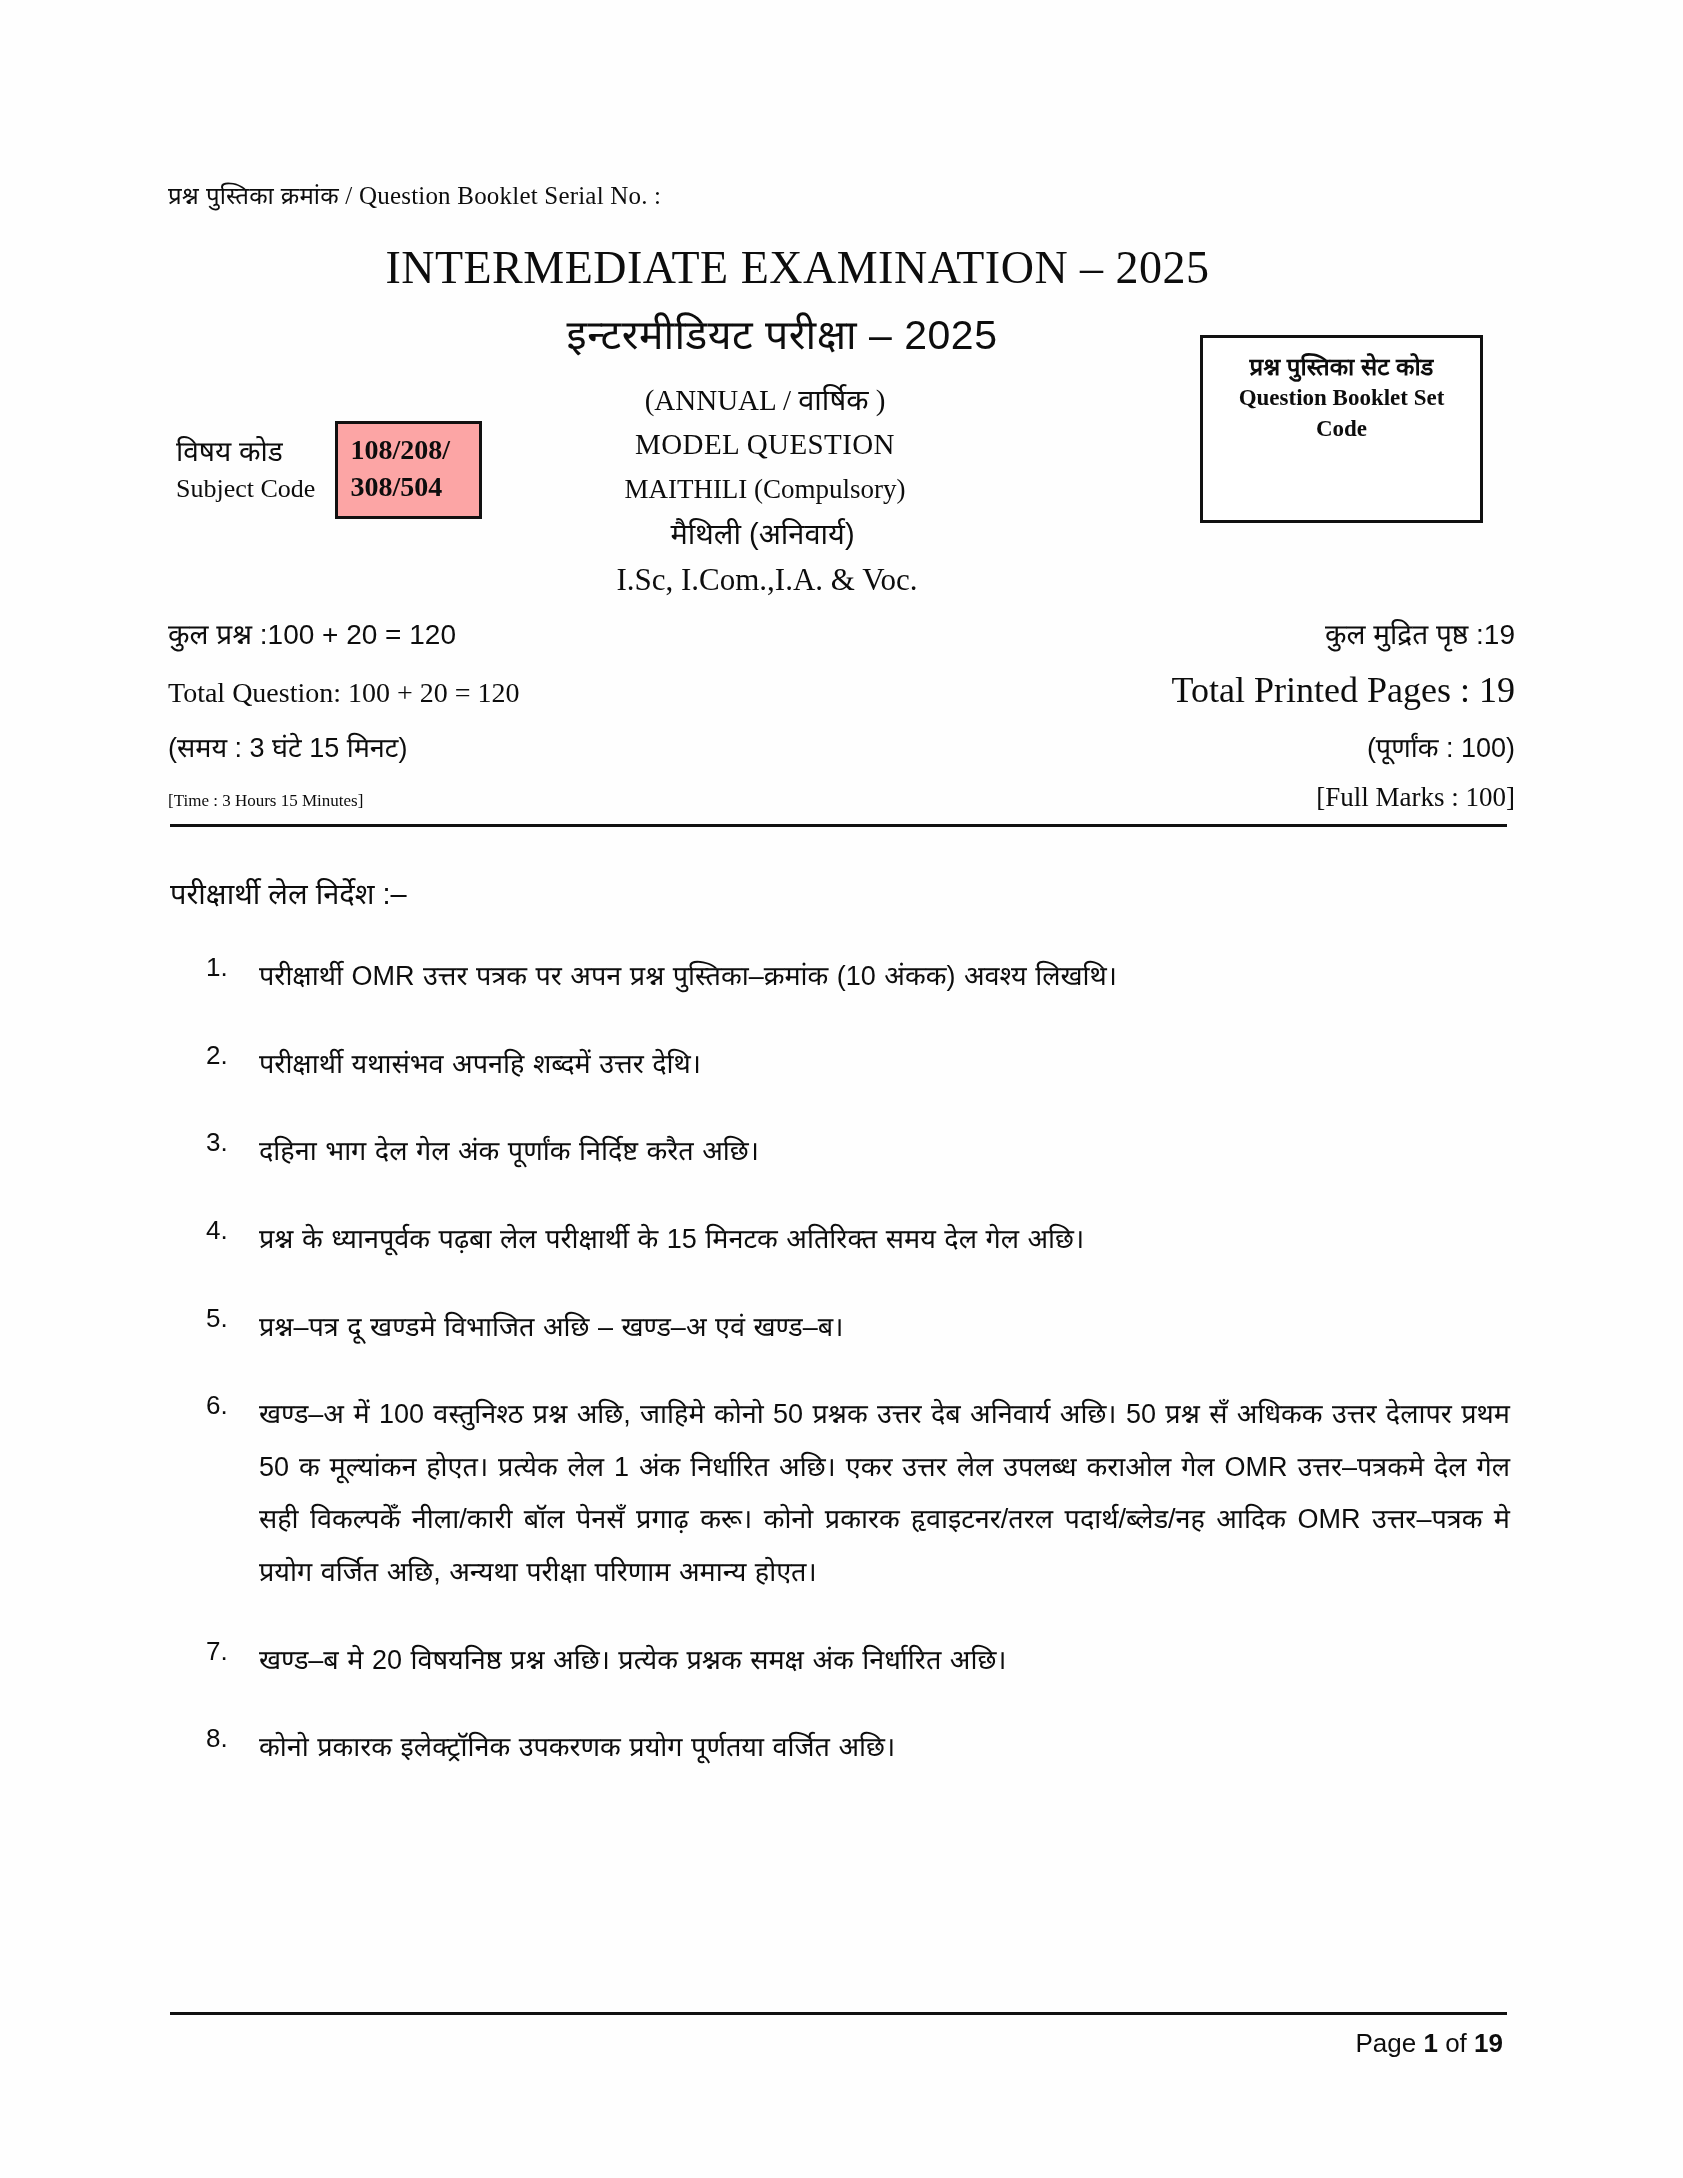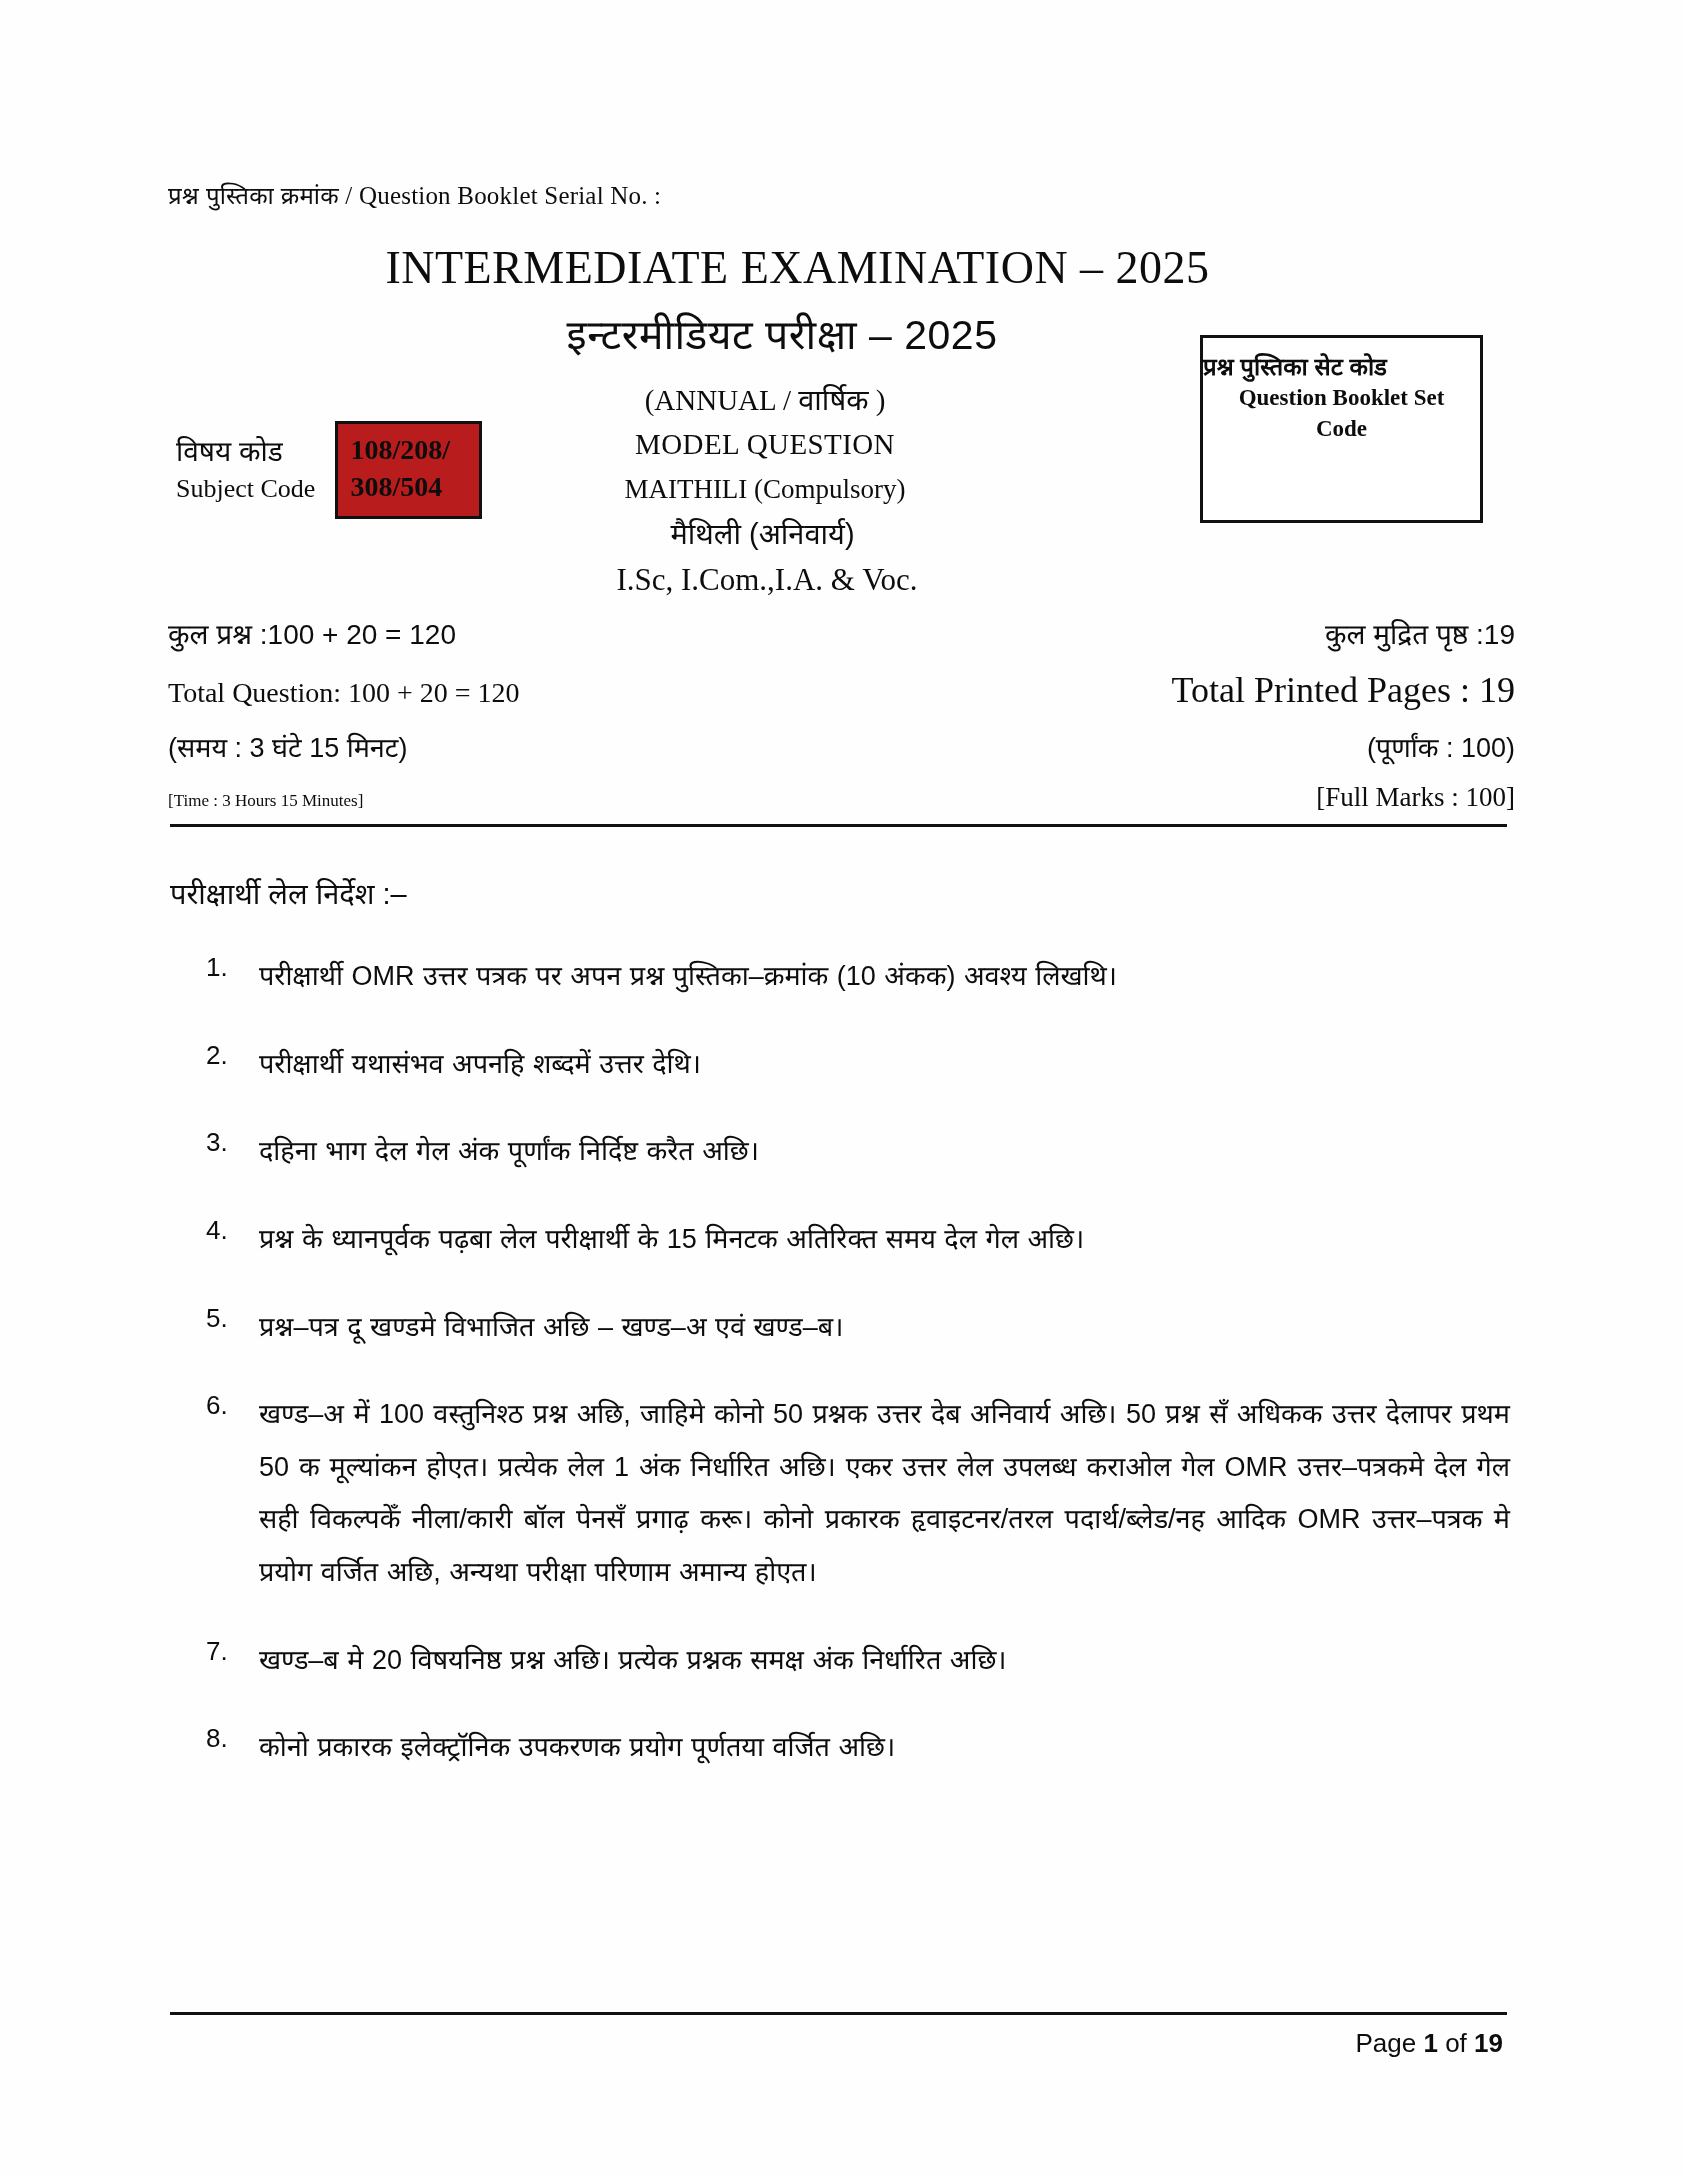--- a/index.html
+++ b/index.html
@@ -108,36 +108,37 @@
   .subject-code-labels .l-hi { font-size: 28px; }
   .subject-code-labels .l-en { font-size: 26px; }
   .subject-code-box {
     border: 3px solid #111;
     padding: 8px 12px 10px 12px;
     font-weight: bold;
     font-size: 28px;
     line-height: 1.32;
     min-width: 117px;
     text-align: left;
-    background: #b91c1c;
+    background: #fca5a5;
   }
 
   
   .set-code-box {
     position: absolute;
     left: 1200px;
     top: 335px;
     width: 283px;
     height: 188px;
     border: 3px solid #111;
     background: #fff;
     box-sizing: border-box;
     padding-top: 14px;
   }
   .set-code-box .sc-hi {
+    text-align: center;
     font-size: 24px;
     font-weight: bold;
     line-height: 1.25;
   }
   .set-code-box .sc-en {
     text-align: center;
     font-size: 23px;
     font-weight: bold;
     line-height: 1.24;
     margin-top: 2px;

